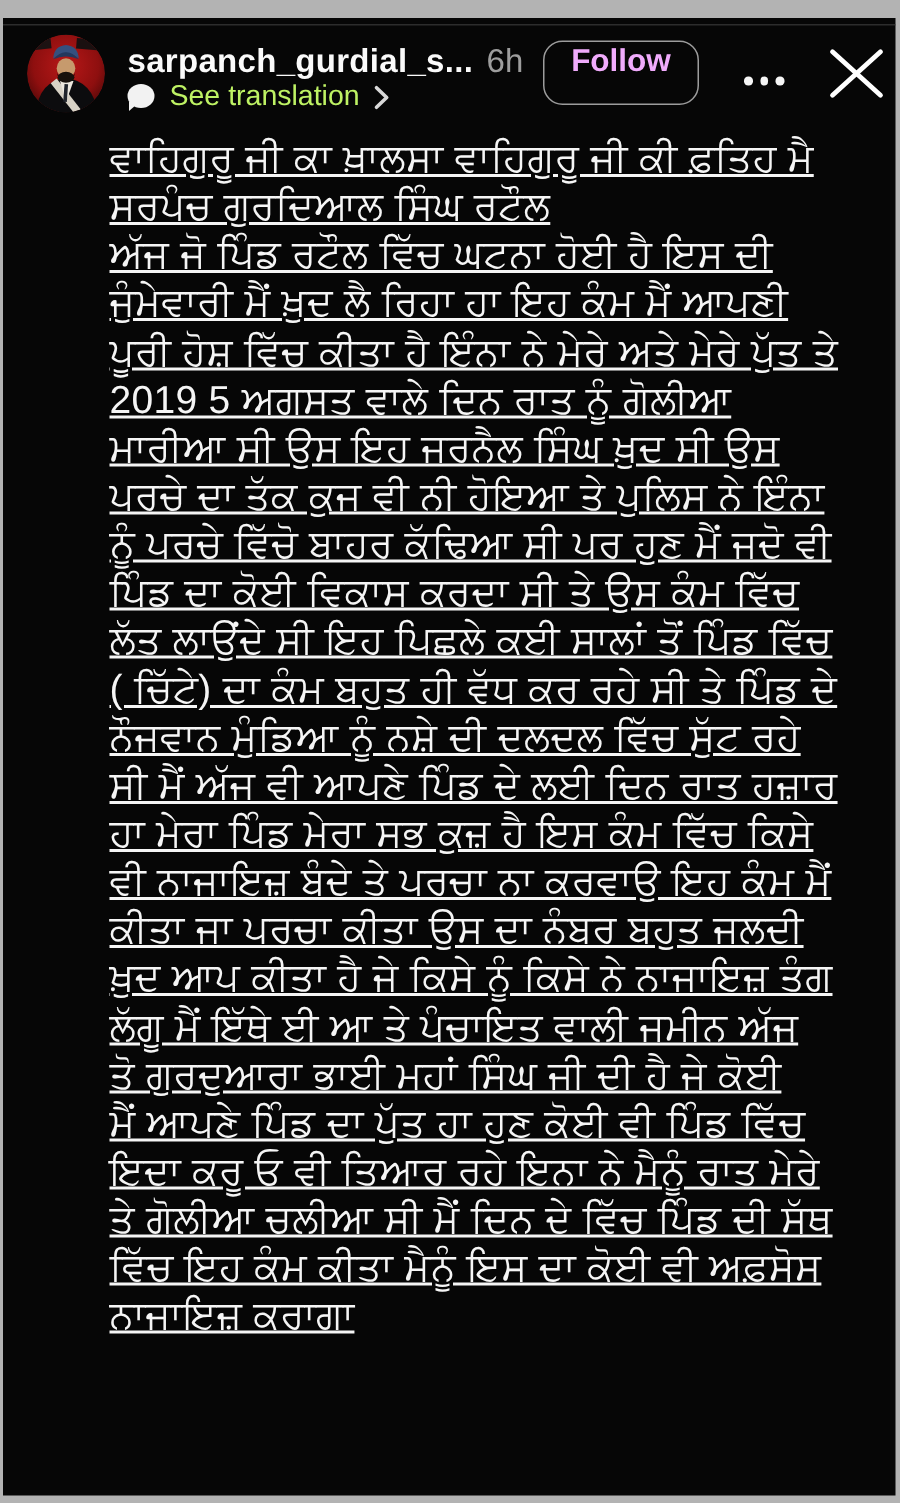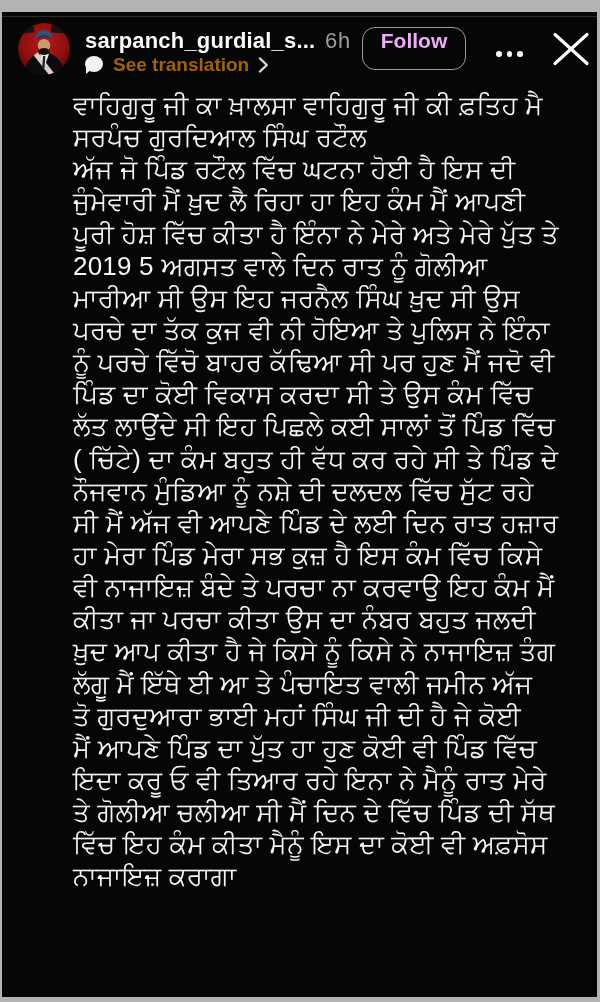--- a/index.html
+++ b/index.html
@@ -25,39 +25,39 @@
     border-radius:50%;overflow:hidden;background:#111;cursor:pointer;
   }
   .user-row{
     position:absolute;left:83px;top:16px;
     display:flex;align-items:baseline;gap:9px;white-space:nowrap;
   }
   .username{
     font-size:22px;font-weight:700;color:#fafafa;letter-spacing:.2px;cursor:pointer;
   }
   .time{
-    font-size:22px;font-weight:400;color:#9d9d9d;font-family:Liberation Mono, monospace;
+    font-size:22px;font-weight:400;color:#9d9d9d;
   }
   .translation-row{
     position:absolute;left:83px;top:42px;
     display:flex;align-items:center;gap:9px;cursor:pointer;
   }
   .bubble{
     position:relative;width:19px;height:18px;flex:0 0 auto;
   }
   .bubble .b-circle{
     position:absolute;left:0;top:0;width:18px;height:16px;border-radius:50%;
     background:#f2f2f2;
   }
   .bubble .b-tail{
     position:absolute;left:1px;top:12px;width:0;height:0;
     border-left:7px solid #f2f2f2;border-bottom:6px solid transparent;
   }
   .translation-label{
-    font-size:19px;font-weight:700;color:#a16207;
+    font-size:19px;font-weight:400;color:#bef264;
   }
   .chev{display:block;}
   .follow-btn{
     position:absolute;left:360px;top:15px;width:104px;height:43px;
     box-sizing:border-box;border:1.5px solid #9c9c9c;border-radius:13px;
     background:transparent;display:flex;align-items:flex-start;justify-content:center;
     color:#f0abfc;font-size:21px;font-weight:600;cursor:pointer;
     font-family:"Liberation Sans","DejaVu Sans",sans-serif;
   }
   .menu-dots{
@@ -70,21 +70,21 @@
   .close-btn{
     position:absolute;left:550px;top:20px;width:38px;height:34px;cursor:pointer;
   }
   
   .story{
     position:absolute;left:71px;top:77px;width:505px;
   }
   .t-line{
     height:32.15px;line-height:32.15px;
     font-size:26px;font-weight:500;color:#f5f5f5;
-    white-space:nowrap;letter-spacing:.2px;
+    white-space:nowrap;letter-spacing:.2px;text-decoration:underline;
   }
 </style>
 </head>
 <body>
 
 <div class="screen">
   <div class="top-hairline"></div>
 
   <div class="avatar">
     <svg width="52" height="52" viewBox="0 0 52 52">

